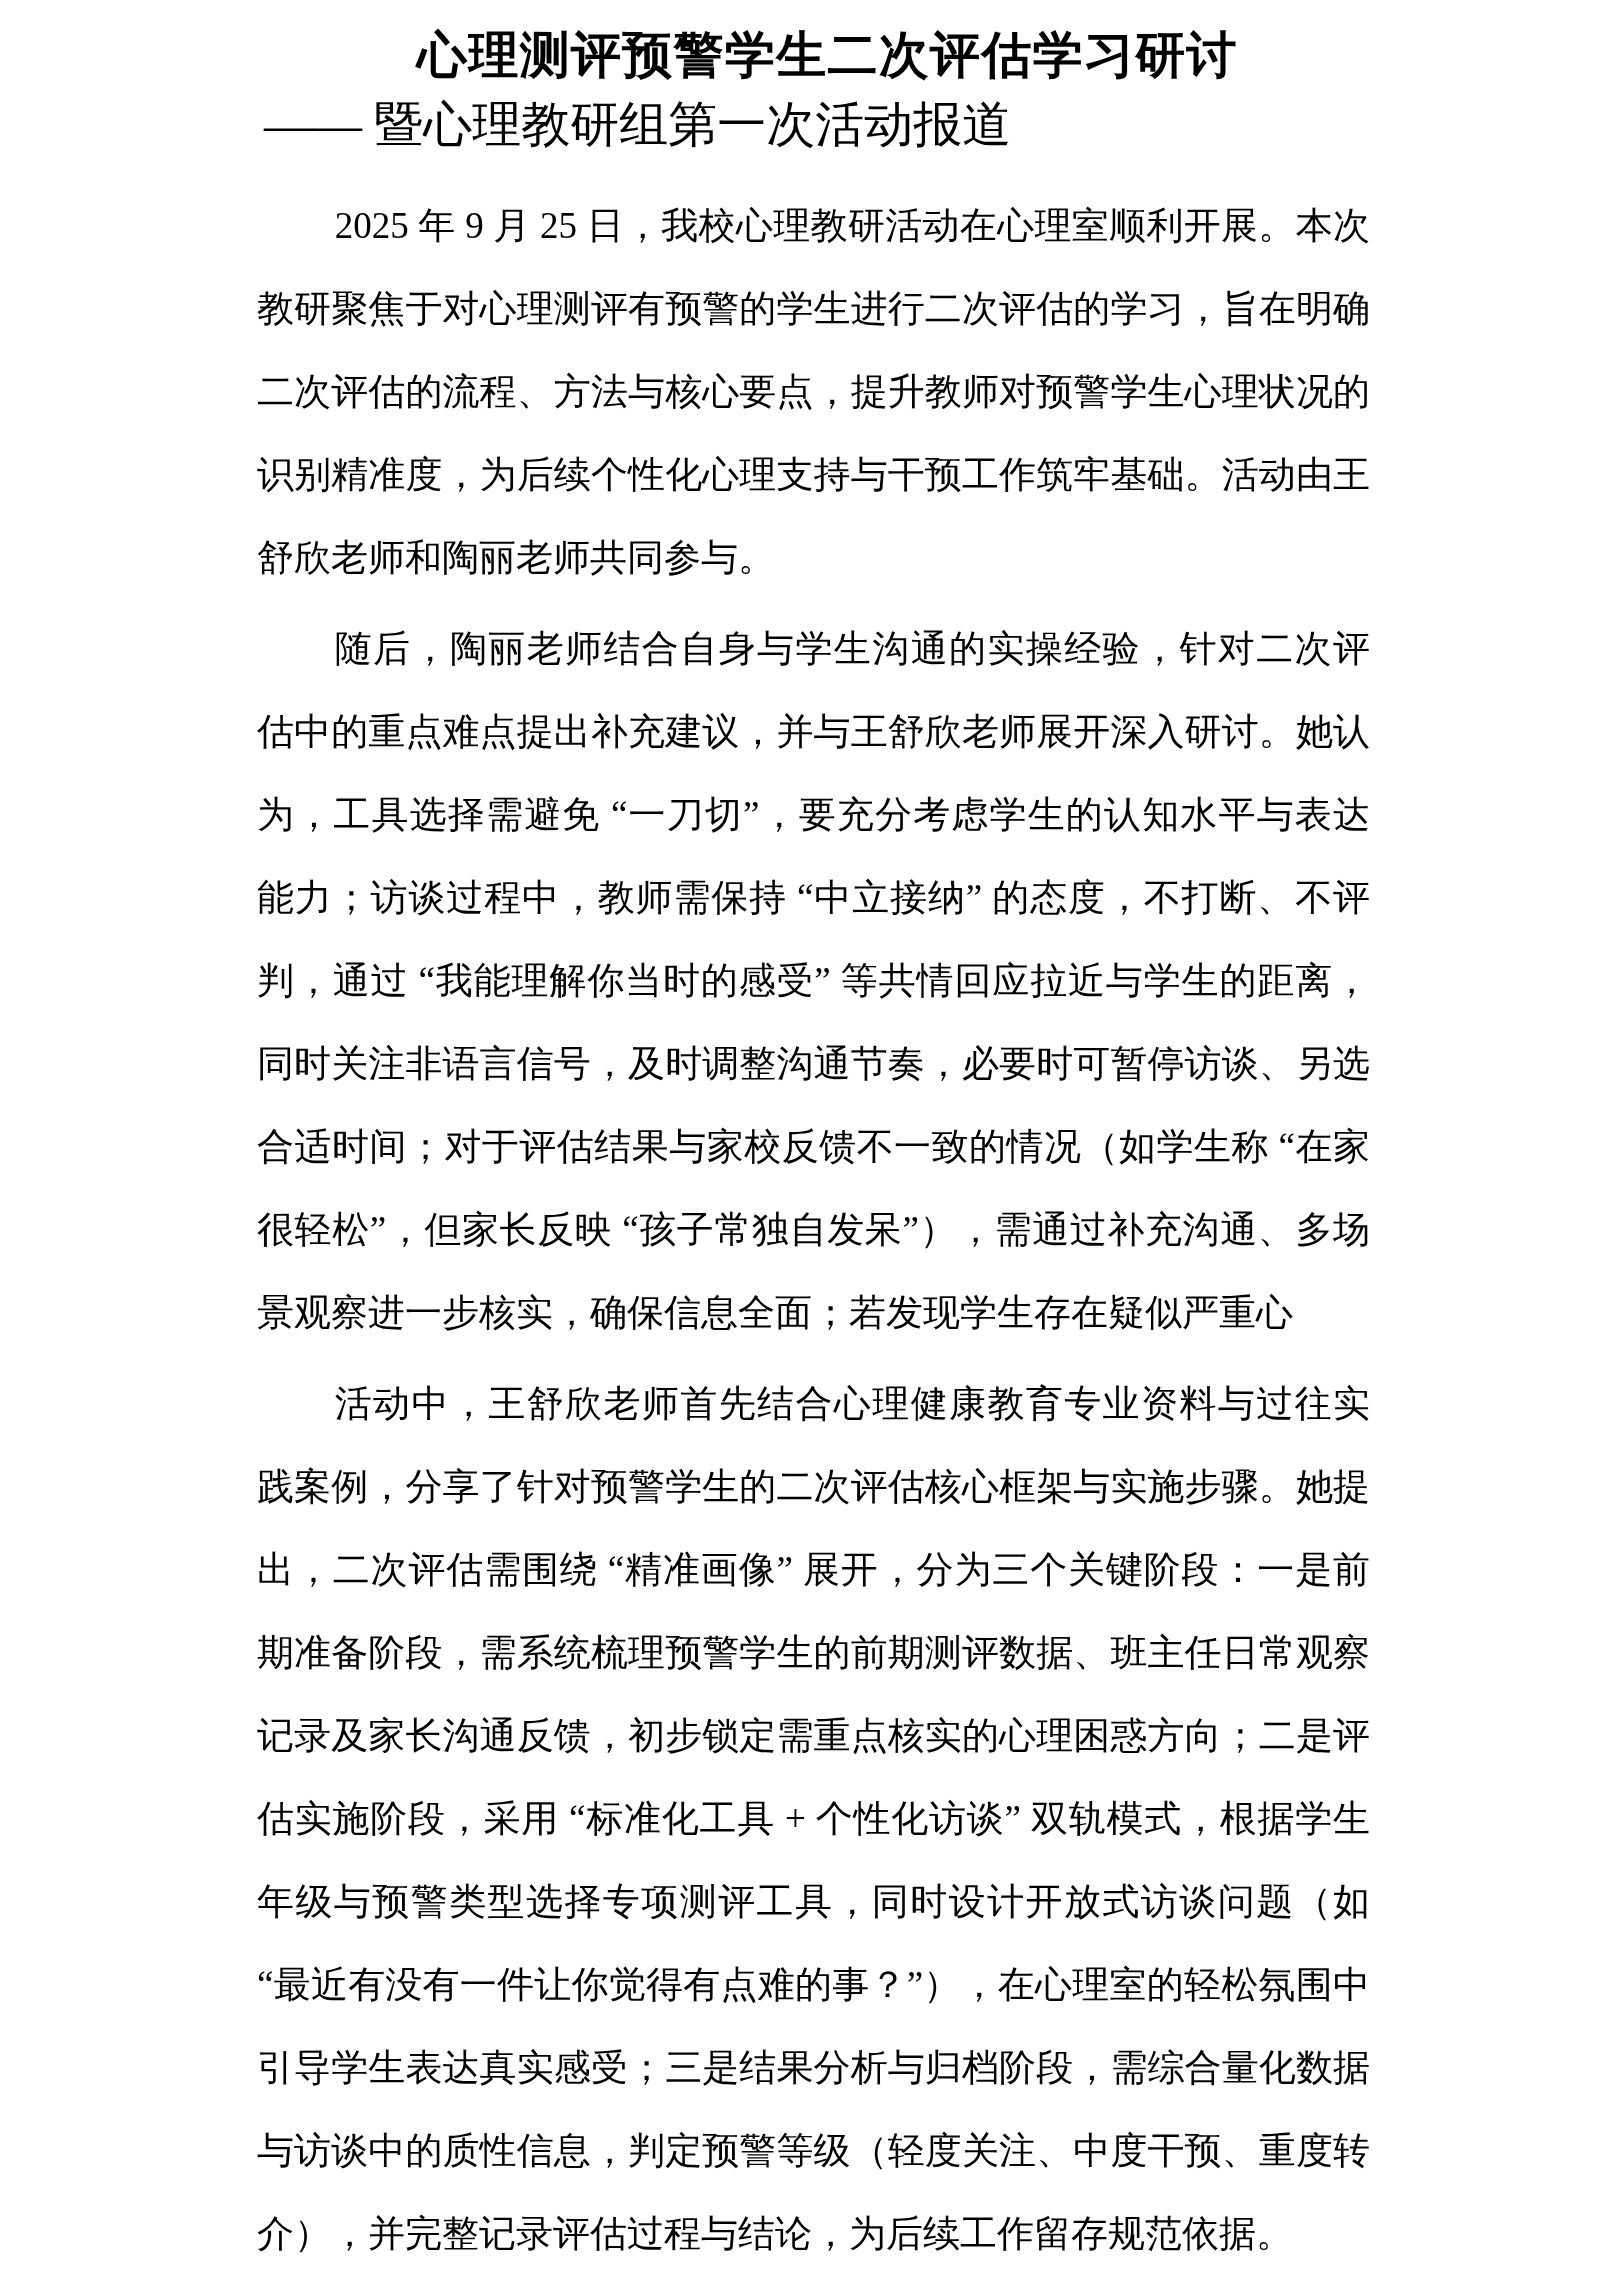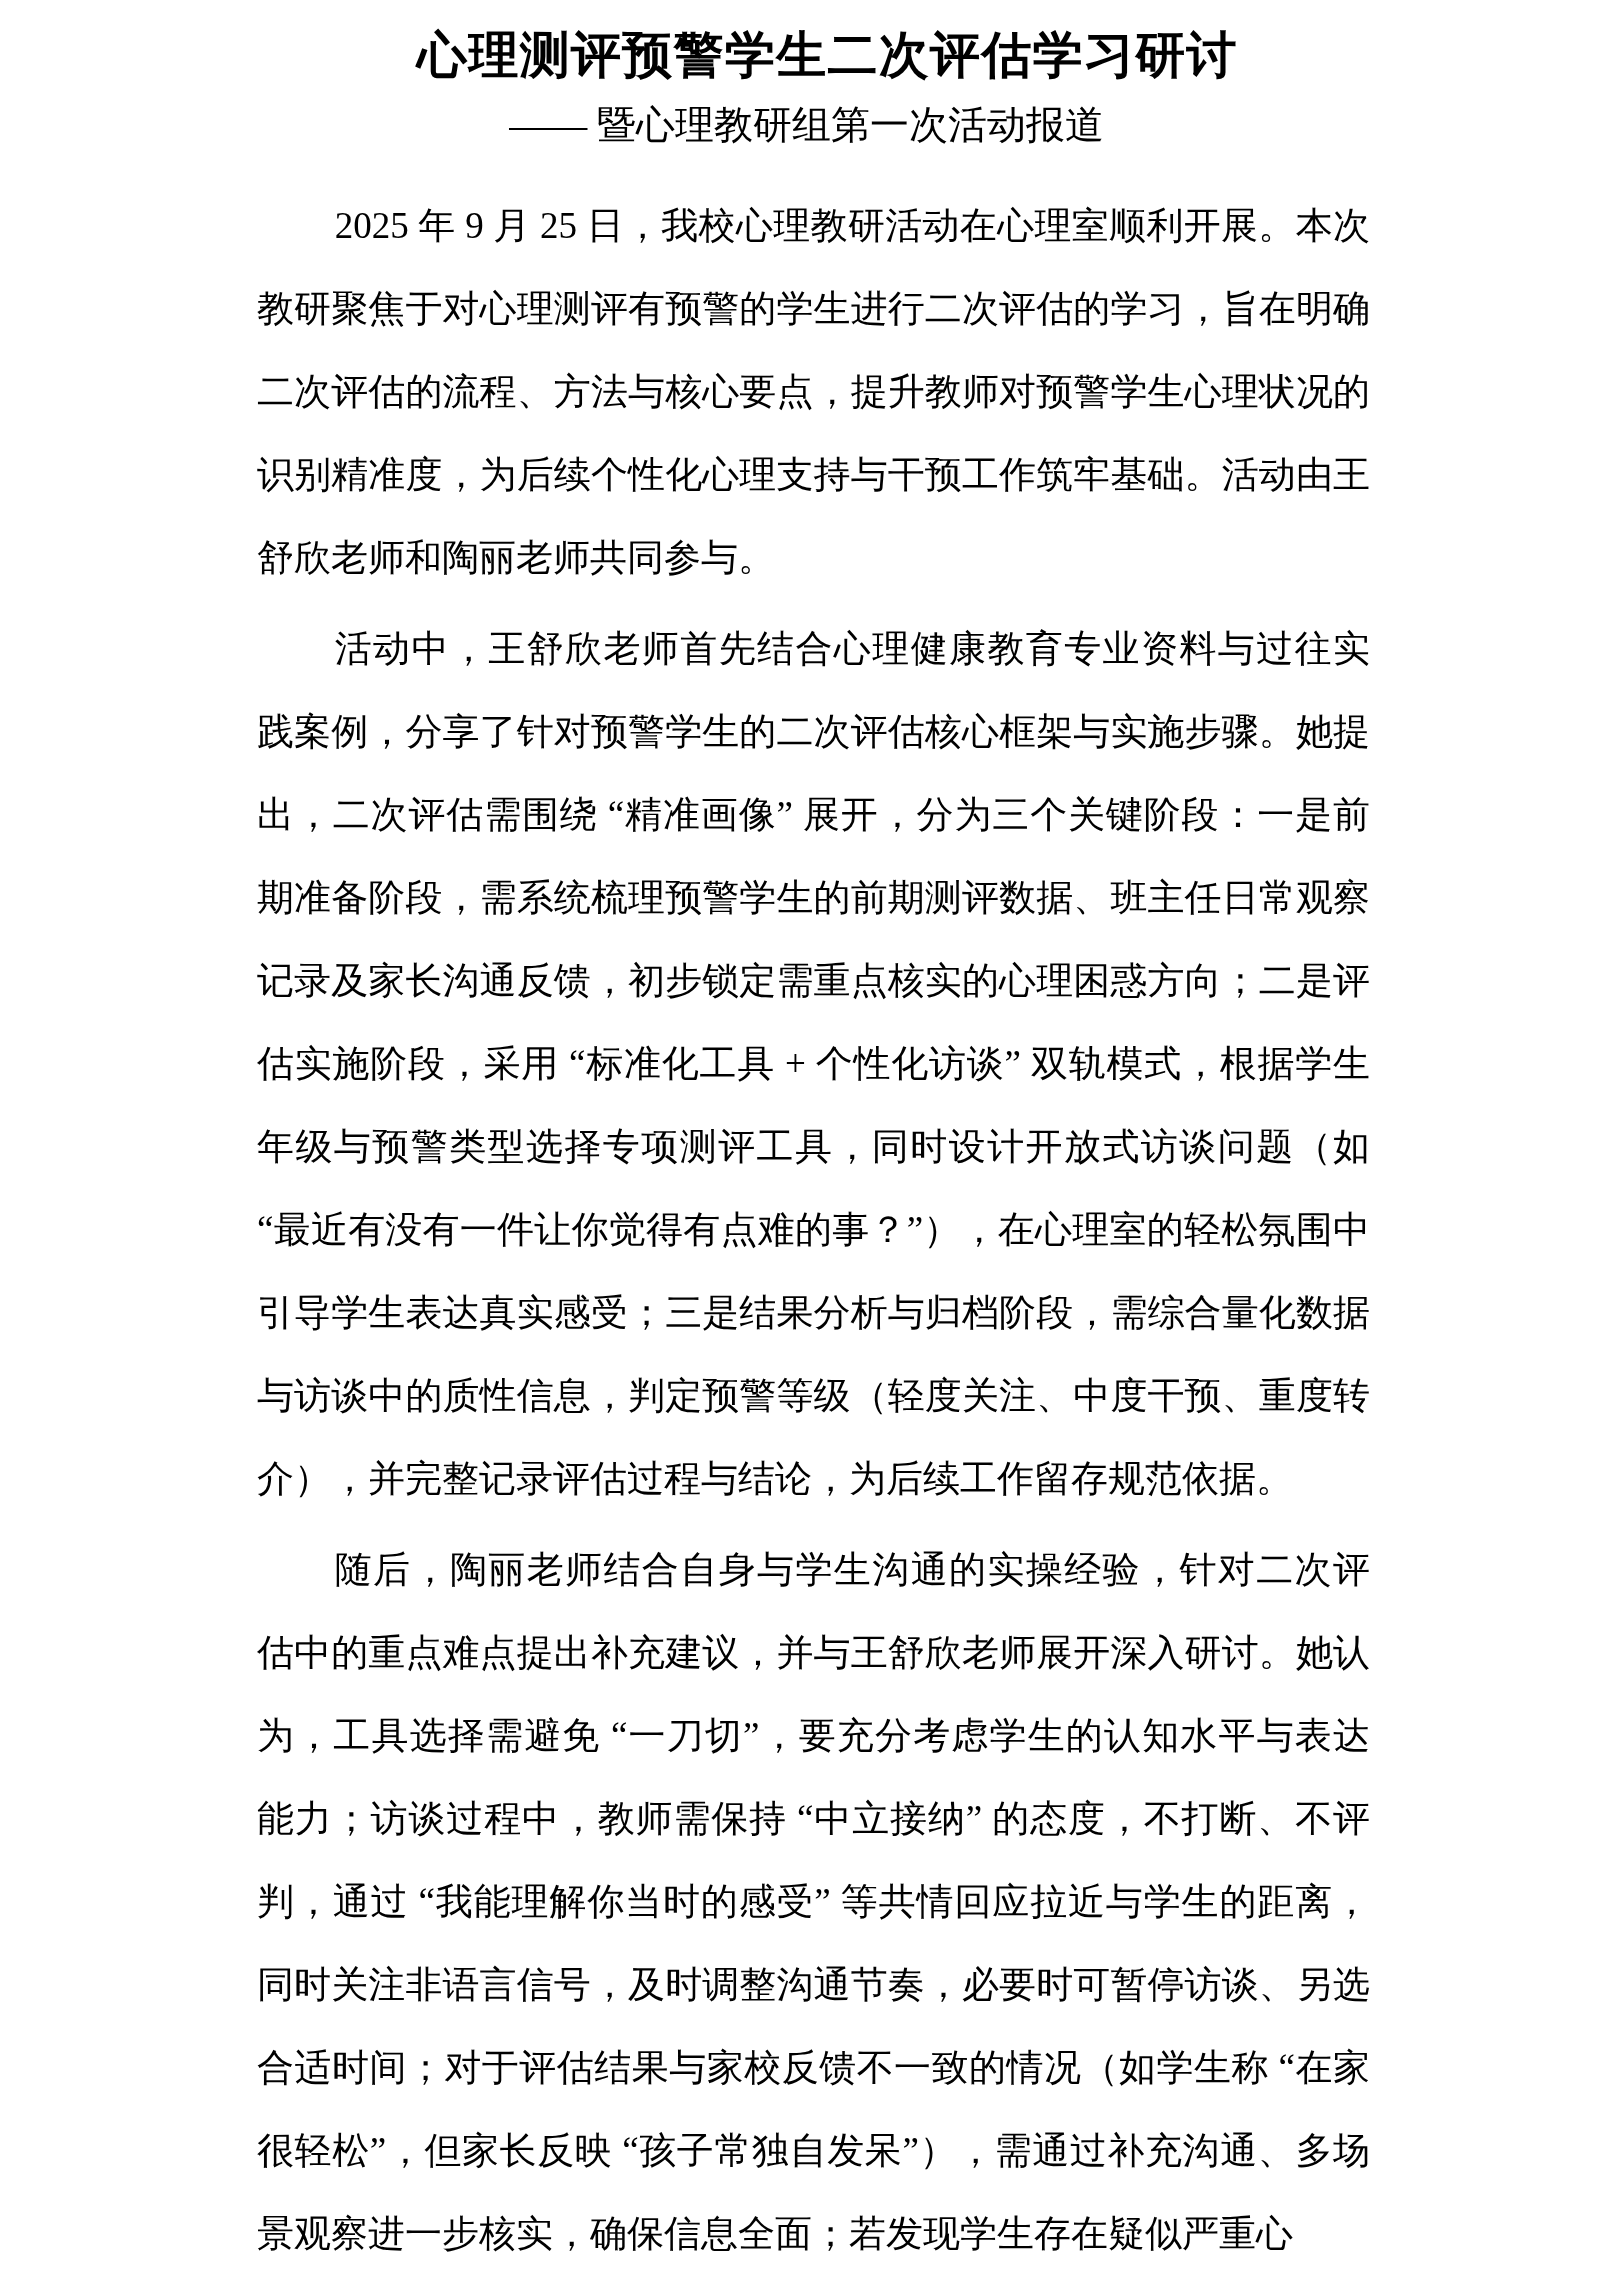--- a/index.html
+++ b/index.html
@@ -25,24 +25,24 @@
     text-align: center;
     font-size: 50px;
     font-weight: bold;
     line-height: 79px;
     letter-spacing: 1.3px;
     white-space: nowrap;
   }
   .doc-subtitle {
     position: absolute;
     top: 90px;
-    left: 242px;
+    left: 264px;
     width: 1129px;
-    text-align: center;
-    font-size: 39px;
+    text-align: left;
+    font-size: 49px;
     line-height: 69px;
     white-space: nowrap;
   }
   .doc-body {
     position: absolute;
     top: 176px;
     left: 249px;
     width: 1129px;
     font-size: 37px;
     line-height: 83px;
@@ -58,17 +58,17 @@
 </head>
 <body>
 
 <div class="page">
   <h1 class="doc-title">心理测评预警学生二次评估学习研讨</h1>
 
   <div class="doc-subtitle">—— 暨心理教研组第一次活动报道</div>
 
   <div class="doc-body">
     <p>2025 年 9 月 25 日，我校心理教研活动在心理室顺利开展。本次教研聚焦于对心理测评有预警的学生进行二次评估的学习，旨在明确二次评估的流程、方法与核心要点，提升教师对预警学生心理状况的识别精准度，为后续个性化心理支持与干预工作筑牢基础。活动由王舒欣老师和陶丽老师共同参与。</p>
+    <p>随后，陶丽老师结合自身与学生沟通的实操经验，针对二次评估中的重点难点提出补充建议，并与王舒欣老师展开深入研讨。她认为，工具选择需避免 “一刀切”，要充分考虑学生的认知水平与表达能力；访谈过程中，教师需保持 “中立接纳” 的态度，不打断、不评判，通过 “我能理解你当时的感受” 等共情回应拉近与学生的距离，同时关注非语言信号，及时调整沟通节奏，必要时可暂停访谈、另选合适时间；对于评估结果与家校反馈不一致的情况（如学生称 “在家很轻松”，但家长反映 “孩子常独自发呆”），需通过补充沟通、多场景观察进一步核实，确保信息全面；若发现学生存在疑似严重心</p>
     <p>活动中，王舒欣老师首先结合心理健康教育专业资料与过往实践案例，分享了针对预警学生的二次评估核心框架与实施步骤。她提出，二次评估需围绕 “精准画像” 展开，分为三个关键阶段：一是前期准备阶段，需系统梳理预警学生的前期测评数据、班主任日常观察记录及家长沟通反馈，初步锁定需重点核实的心理困惑方向；二是评估实施阶段，采用 “标准化工具 + 个性化访谈” 双轨模式，根据学生年级与预警类型选择专项测评工具，同时设计开放式访谈问题（如 “最近有没有一件让你觉得有点难的事？”），在心理室的轻松氛围中引导学生表达真实感受；三是结果分析与归档阶段，需综合量化数据与访谈中的质性信息，判定预警等级（轻度关注、中度干预、重度转介），并完整记录评估过程与结论，为后续工作留存规范依据。</p>
-    <p>随后，陶丽老师结合自身与学生沟通的实操经验，针对二次评估中的重点难点提出补充建议，并与王舒欣老师展开深入研讨。她认为，工具选择需避免 “一刀切”，要充分考虑学生的认知水平与表达能力；访谈过程中，教师需保持 “中立接纳” 的态度，不打断、不评判，通过 “我能理解你当时的感受” 等共情回应拉近与学生的距离，同时关注非语言信号，及时调整沟通节奏，必要时可暂停访谈、另选合适时间；对于评估结果与家校反馈不一致的情况（如学生称 “在家很轻松”，但家长反映 “孩子常独自发呆”），需通过补充沟通、多场景观察进一步核实，确保信息全面；若发现学生存在疑似严重心</p>
   </div>
 </div>
 
 
 </body></html>

